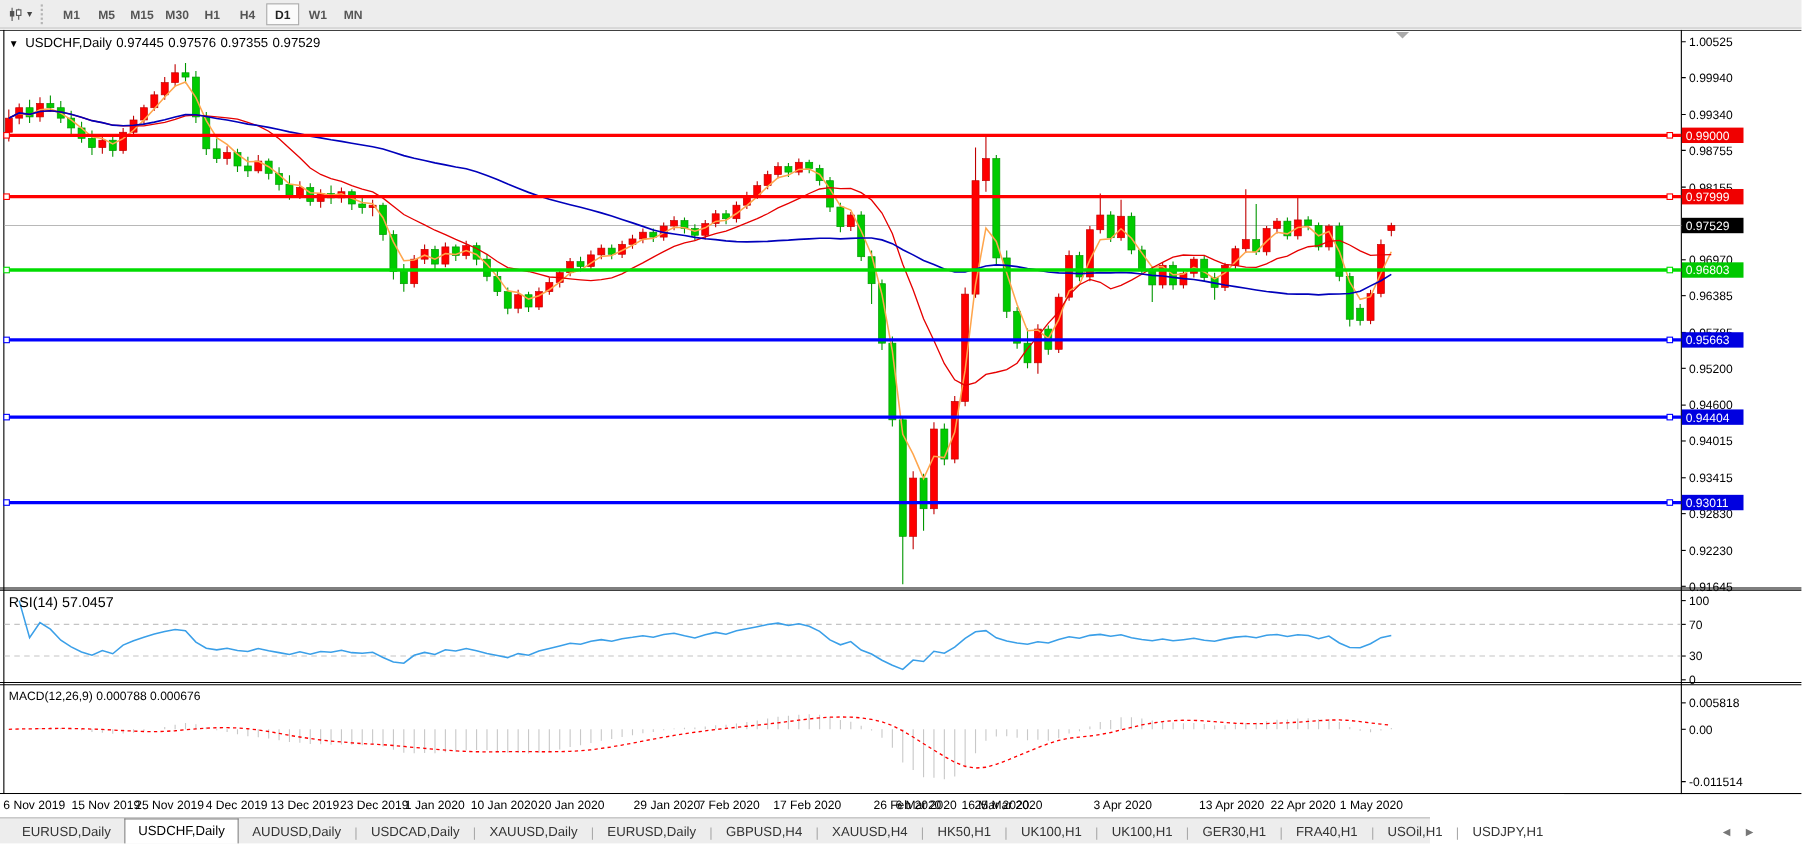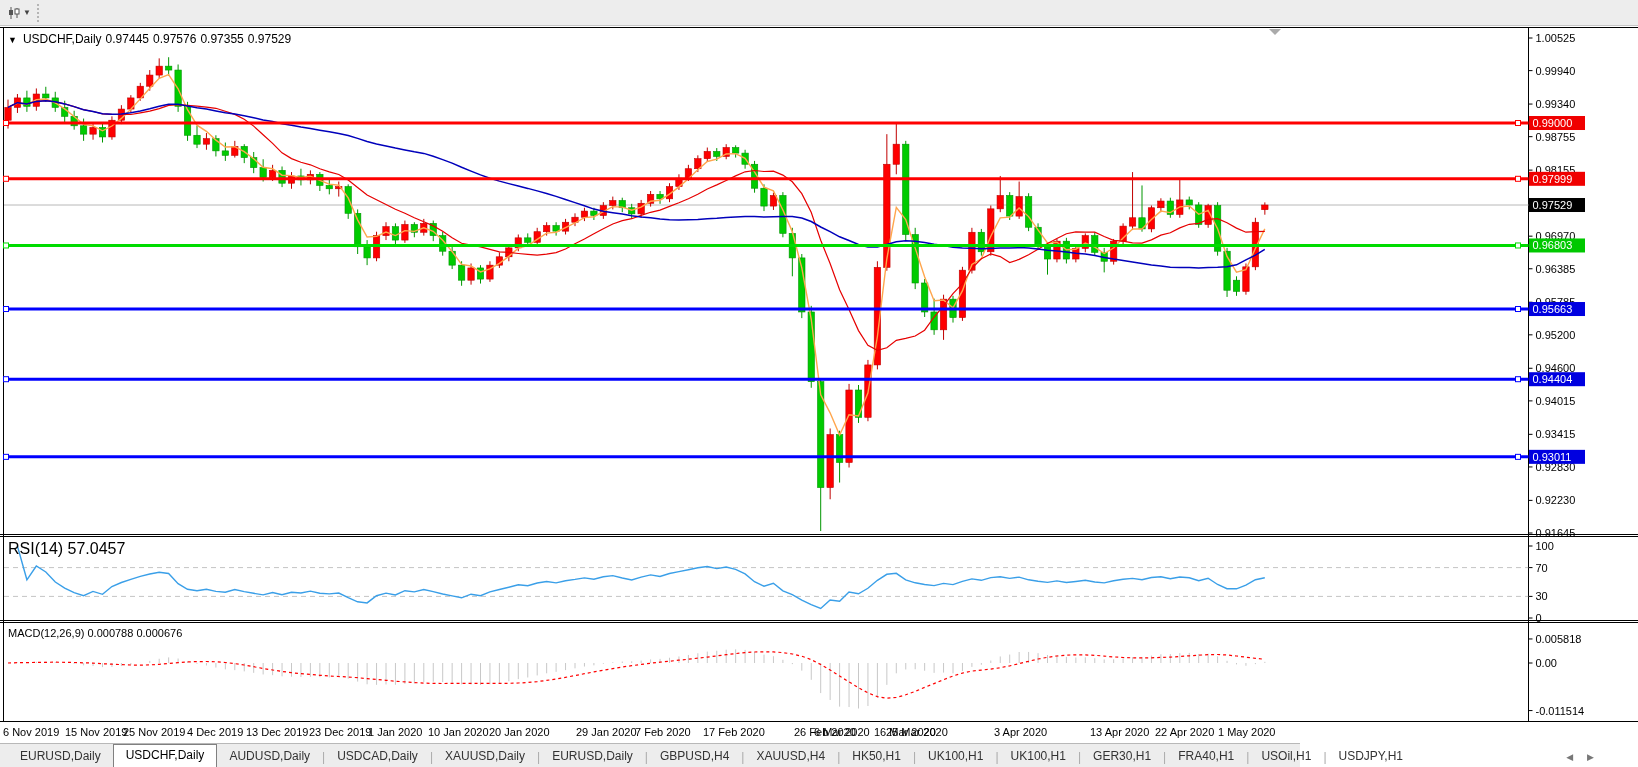--- a/index.html
+++ b/index.html
@@ -14,21 +14,21 @@
   .grip{width:7px;height:18px;border-left:2px dotted #b5b5b5;margin:0 5px 0 3px;}
   .tf-btn{min-width:30px;height:20px;line-height:20px;text-align:center;font-size:11px;
           font-weight:bold;color:#555;border:1px solid transparent;margin:0 1px;cursor:pointer;}
   .tf-btn.active{background:#fbfbfb;border:1px solid #a8a8a8;color:#222;}
   
   #chart-wrap{position:absolute;left:0;top:27px;width:1638px;height:695px;}
   .ovl{position:absolute;font-size:12px;color:#000;white-space:nowrap;z-index:5;}
   #main-title{left:8px;top:5px;}
   #main-title .tri{font-size:9px;margin-right:6px;}
   #main-title span{margin-right:4px;}
-  #rsi-label{left:8px;top:513px;font-size:16px;}
+  #rsi-label{left:8px;top:513px;font-size:13px;}
   #macd-label{left:8px;top:600px;font-size:11px;}
   
   #date-axis{position:absolute;left:0;top:722px;width:1422px;height:21px;background:#fff;}
   .date-tick{position:absolute;top:4px;font-size:11px;color:#000;white-space:nowrap;}
   
   #tabbar{position:absolute;left:0;top:743px;width:1300px;height:24px;background:#ededed;
           border-top:1px solid #b8b8b8;display:flex;align-items:flex-end;padding-left:8px;}
   .tab{height:21px;line-height:20px;padding:0 12px;font-size:12px;color:#333;cursor:pointer;white-space:nowrap;}
   .tab.active{background:#fff;border:1px solid #808080;border-bottom:none;height:23px;color:#000;}
   .tab-sep{color:#aaa;font-size:12px;line-height:20px;}
@@ -43,20 +43,31 @@
     <div class="tool-icon">
       <svg width="14" height="14" viewBox="0 0 14 14">
         <line x1="4" y1="1" x2="4" y2="13" stroke="#555" stroke-width="1"></line>
         <rect x="2" y="4" width="4" height="5" fill="#555"></rect>
         <line x1="10" y1="2" x2="10" y2="12" stroke="#555" stroke-width="1"></line>
         <rect x="8" y="3" width="4" height="5" fill="#fff" stroke="#555"></rect>
       </svg>
       <span class="caret">▼</span>
     </div>
     <div class="grip"></div>
+    <div id="tf-buttons" style="display: flex;">
+        <div class="tf-btn">M1</div>
+        <div class="tf-btn">M5</div>
+        <div class="tf-btn">M15</div>
+        <div class="tf-btn">M30</div>
+        <div class="tf-btn">H1</div>
+        <div class="tf-btn">H4</div>
+        <div class="tf-btn active">D1</div>
+        <div class="tf-btn">W1</div>
+        <div class="tf-btn">MN</div>
+      </div>
   </div>
 
   <div id="chart-wrap">
     <svg id="csvg" width="1638" height="695" viewBox="0 27 1638 695">
         <defs>
           <clipPath id="mainClip">
             <rect x="3" y="28" width="1524.5" height="505"></rect>
           </clipPath>
           <clipPath id="rsiClip">
             <rect x="3" y="537" width="1524.5" height="82"></rect>

